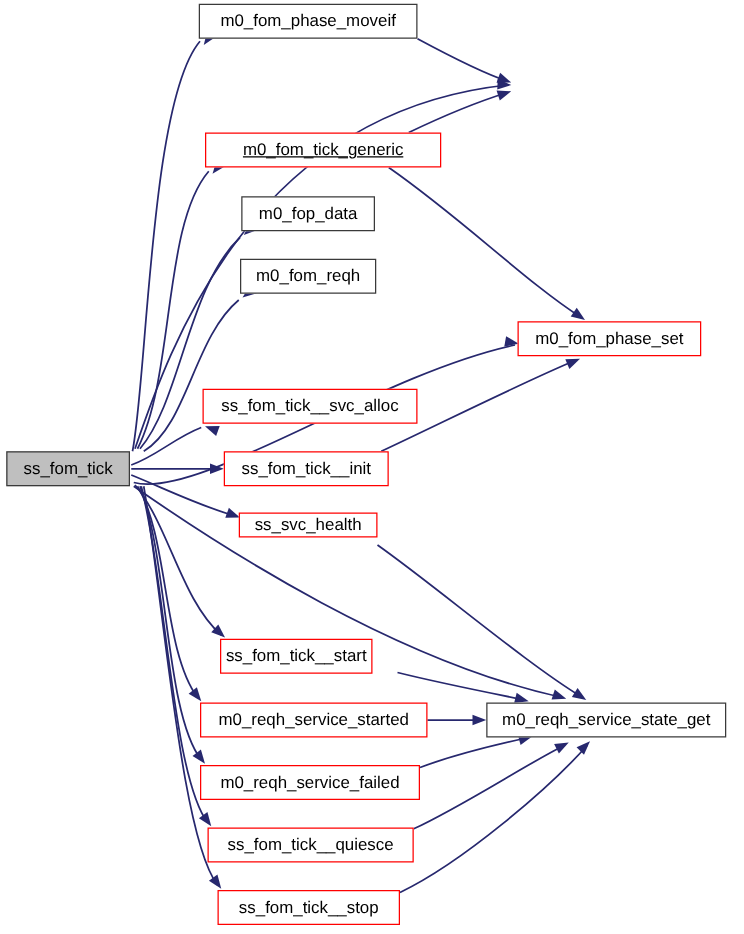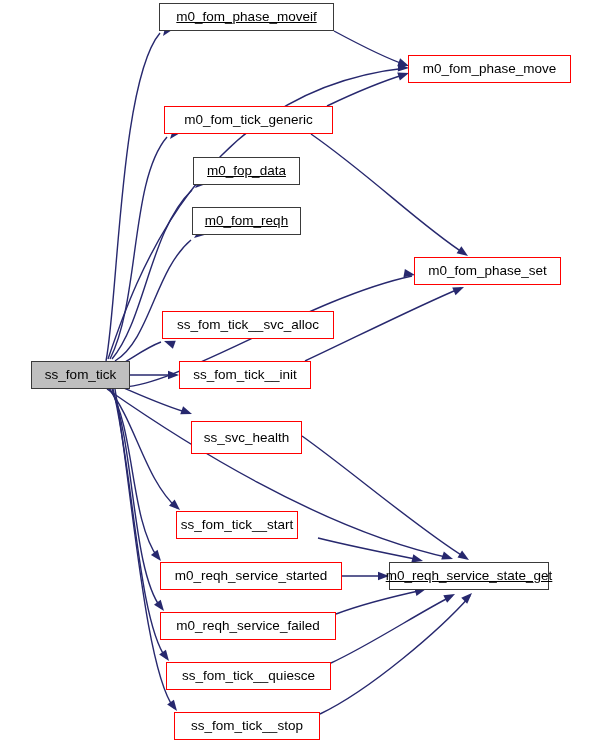--- a/index.html
+++ b/index.html
@@ -34,26 +34,24 @@
     white-space: nowrap;
     background: #ffffff;
     border: 1px solid #000000;
     z-index: 5;
   }
   .node.red {
     border-color: #ff0000;
   }
   .node.black {
     border-color: #3a3a3a;
-    text-decoration: underline;
   }
   .node.current {
     background: #bfbfbf;
     border-color: #3a3a3a;
-    margin-left: 26px;
   }
   .node-label {
     pointer-events: none;
   }
 </style>
 </head>
 <body>
 
 <div id="canvas">
   <svg id="edge-layer" viewBox="0 0 595 747" width="595" height="747">
@@ -157,51 +155,48 @@
         <path d="M320,714 C370,690 440,630 470,596" fill="none" stroke="#27286e" stroke-width="1.4"></path>
         <polygon points="0,0 -11,-4.2 -11,4.2" fill="#27286e" transform="translate(472,593) rotate(315)"></polygon>
       </g>
     </svg>
 <div class="node current" style="left: 5px; top: 361px; width: 99px; height: 28px;">
       <span class="node-label">ss_fom_tick</span>
     </div>
     <div class="node black" style="left: 159px; top: 3px; width: 175px; height: 28px;">
       <span class="node-label">m0_fom_phase_moveif</span>
     </div>
-    <div class="node red" style="left: 408px; top: 55px; width: 163px; height: 28px;">
-      <span class="node-label">m0_fom_phase_move</span>
-    </div>
-    <div class="node red" style="left: 164px; top: 106px; width: 169px; height: 28px;">
+    <div class="node red" style="left: 164px; top: 106px; width: 189px; height: 28px; text-decoration: underline;">
       <span class="node-label">m0_fom_tick_generic</span>
     </div>
     <div class="node black" style="left: 193px; top: 157px; width: 107px; height: 28px;">
       <span class="node-label">m0_fop_data</span>
     </div>
     <div class="node black" style="left: 192px; top: 207px; width: 109px; height: 28px;">
       <span class="node-label">m0_fom_reqh</span>
     </div>
     <div class="node red" style="left: 414px; top: 257px; width: 147px; height: 28px; text-align: right;">
       <span class="node-label">m0_fom_phase_set</span>
     </div>
     <div class="node red" style="left: 162px; top: 311px; width: 172px; height: 28px;">
       <span class="node-label">ss_fom_tick__svc_alloc</span>
     </div>
     <div class="node red" style="left: 179px; top: 361px; width: 132px; height: 28px; align-items: center;">
       <span class="node-label">ss_fom_tick__init</span>
     </div>
-    <div class="node red" style="left: 191px; top: 421px; width: 111px; height: 33px;">
+    <div class="node red" style="left: 191px; top: 410px; width: 111px; height: 20px;">
       <span class="node-label">ss_svc_health</span>
     </div>
     <div class="node red" style="left: 176px; top: 511px; width: 122px; height: 28px;">
       <span class="node-label">ss_fom_tick__start</span>
     </div>
     <div class="node red" style="left: 160px; top: 562px; width: 182px; height: 28px;">
       <span class="node-label">m0_reqh_service_started</span>
     </div>
-    <div class="node black" style="left: 389px; top: 562px; width: 160px; height: 28px;">
+    <div class="node black" style="left: 389px; top: 562px; width: 192px; height: 28px;">
       <span class="node-label">m0_reqh_service_state_get</span>
     </div>
     <div class="node red" style="left: 160px; top: 612px; width: 176px; height: 28px;">
       <span class="node-label">m0_reqh_service_failed</span>
     </div>
     <div class="node red" style="left: 174px; top: 712px; width: 146px; height: 28px;">
       <span class="node-label">ss_fom_tick__stop</span>
     </div>
     <div class="node red" style="left: 166px; top: 662px; width: 165px; height: 28px;">
       <span class="node-label">ss_fom_tick__quiesce</span>

